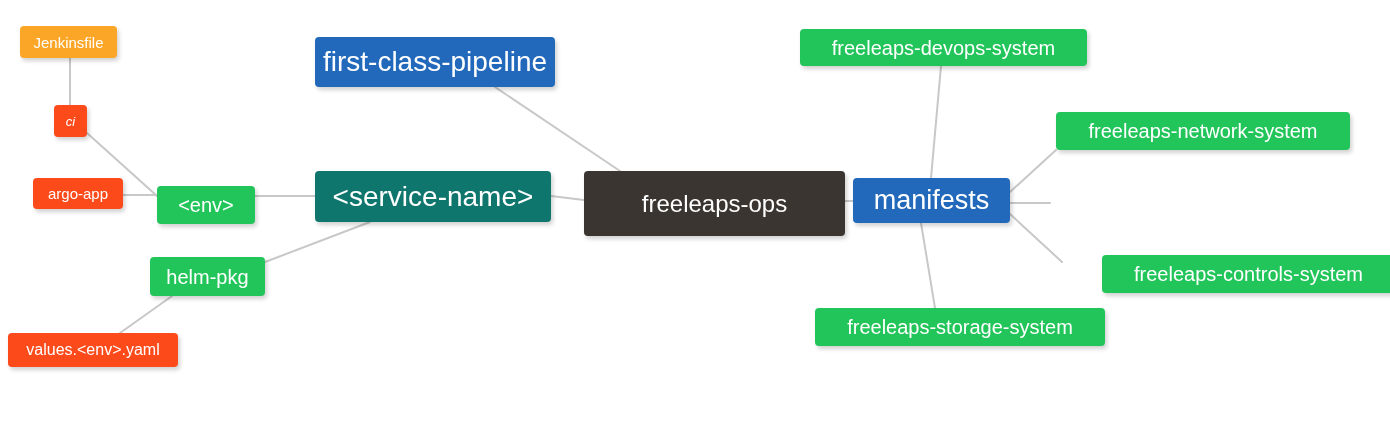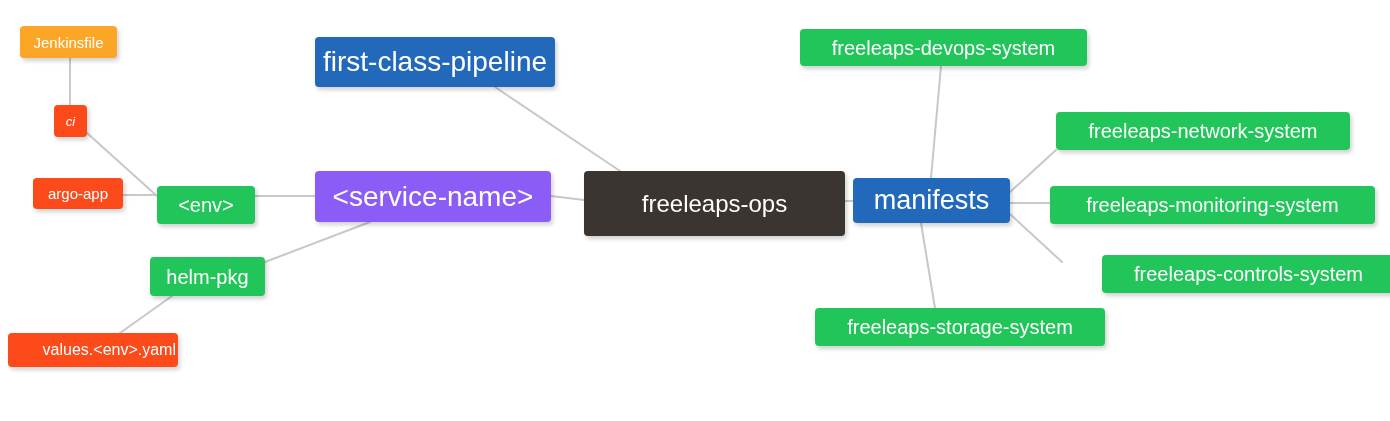--- a/index.html
+++ b/index.html
@@ -71,43 +71,40 @@
     </div>
     <div class="node" style="left: 33px; top: 178px; width: 90px; height: 31px; background: rgb(252, 74, 26); color: rgb(255, 255, 255); font-size: 15px;">
       <span class="node-label">argo-app</span>
     </div>
     <div class="node" style="left: 157px; top: 176px; width: 98px; height: 38px; background: rgb(34, 197, 90); color: rgb(255, 255, 255); font-size: 20px; margin-top: 10px;">
       <span class="node-label">&lt;env&gt;</span>
     </div>
     <div class="node" style="left: 150px; top: 257px; width: 115px; height: 39px; background: rgb(34, 197, 90); color: rgb(255, 255, 255); font-size: 20px;">
       <span class="node-label">helm-pkg</span>
     </div>
-    <div class="node" style="left: 8px; top: 333px; width: 170px; height: 34px; background: rgb(252, 74, 26); color: rgb(255, 255, 255); font-size: 16px; justify-content: flex-end;">
+    <div class="node" style="left: 8px; top: 333px; width: 170px; height: 34px; background: rgb(252, 74, 26); color: rgb(255, 255, 255); font-size: 16px;">
       <span class="node-label">values.&lt;env&gt;.yaml</span>
     </div>
     <div class="node" style="left: 315px; top: 37px; width: 240px; height: 50px; background: rgb(34, 105, 187); color: rgb(255, 255, 255); font-size: 28px;">
       <span class="node-label">first-class-pipeline</span>
     </div>
-    <div class="node" style="left: 315px; top: 171px; width: 236px; height: 51px; background: #8b5cf6; color: rgb(255, 255, 255); font-size: 28px;">
+    <div class="node" style="left: 315px; top: 171px; width: 236px; height: 51px; background: #0f766e; color: rgb(255, 255, 255); font-size: 28px;">
       <span class="node-label">&lt;service-name&gt;</span>
     </div>
     <div class="node" style="left: 584px; top: 171px; width: 261px; height: 65px; background: rgb(58, 53, 48); color: rgb(255, 255, 255); font-size: 24px;">
       <span class="node-label">freeleaps-ops</span>
     </div>
     <div class="node" style="left: 853px; top: 178px; width: 157px; height: 45px; background: rgb(34, 105, 187); color: rgb(255, 255, 255); font-size: 27px;">
       <span class="node-label">manifests</span>
     </div>
     <div class="node" style="left: 800px; top: 29px; width: 287px; height: 37px; background: rgb(34, 197, 90); color: rgb(255, 255, 255); font-size: 20px;">
       <span class="node-label">freeleaps-devops-system</span>
     </div>
     <div class="node" style="left: 1056px; top: 112px; width: 294px; height: 38px; background: rgb(34, 197, 90); color: rgb(255, 255, 255); font-size: 20px;">
       <span class="node-label">freeleaps-network-system</span>
     </div>
-    <div class="node" style="left: 1050px; top: 186px; width: 325px; height: 38px; background: rgb(34, 197, 90); color: rgb(255, 255, 255); font-size: 20px;">
-      <span class="node-label">freeleaps-monitoring-system</span>
-    </div>
     <div class="node" style="left: 1062px; top: 255px; width: 293px; height: 38px; background: rgb(34, 197, 90); color: rgb(255, 255, 255); font-size: 20px; margin-left: 40px;">
       <span class="node-label">freeleaps-controls-system</span>
     </div>
     <div class="node" style="left: 815px; top: 308px; width: 290px; height: 38px; background: rgb(34, 197, 90); color: rgb(255, 255, 255); font-size: 20px;">
       <span class="node-label">freeleaps-storage-system</span>
     </div>
   </div>
 
 </body></html>

